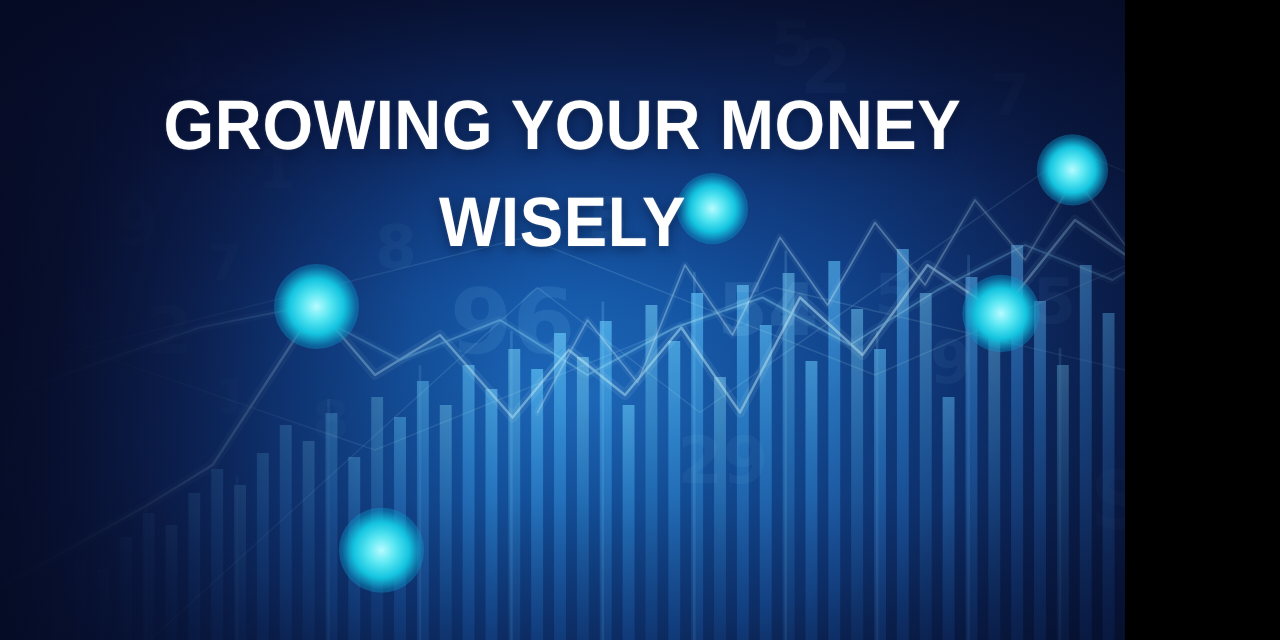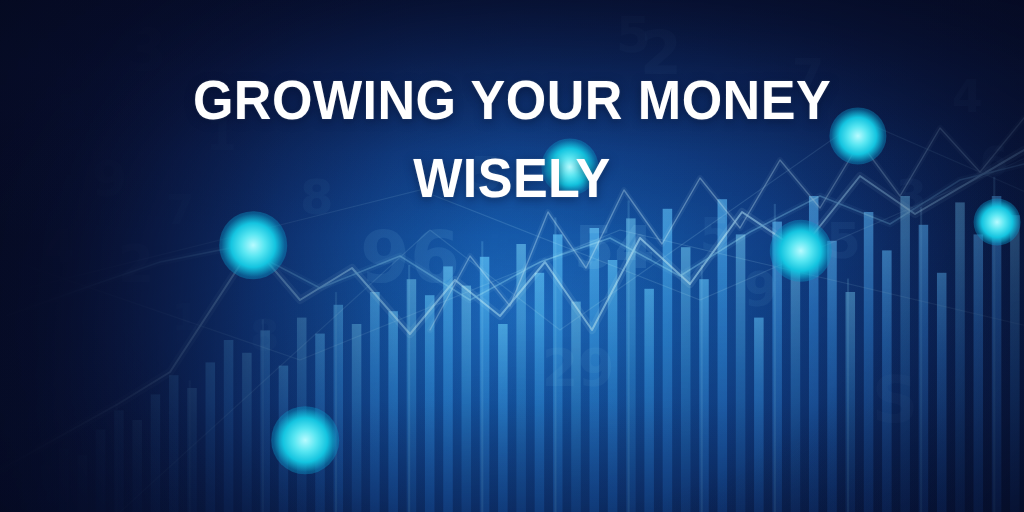--- a/index.html
+++ b/index.html
@@ -3,21 +3,21 @@
 <meta charset="utf-8">
 <title>Growing Your Money Wisely</title>
 <style>
   html, body {
     margin: 0;
     padding: 0;
     background: #000;
   }
   #banner {
     position: relative;
-    width: 1024px;
+    width: 900px;
     height: 512px;
     overflow: hidden;
     font-family: "Liberation Sans", sans-serif;
     background: #4d7c0f;
   }
 
   
   .bg-base {
     position: absolute;
     inset: 0;

